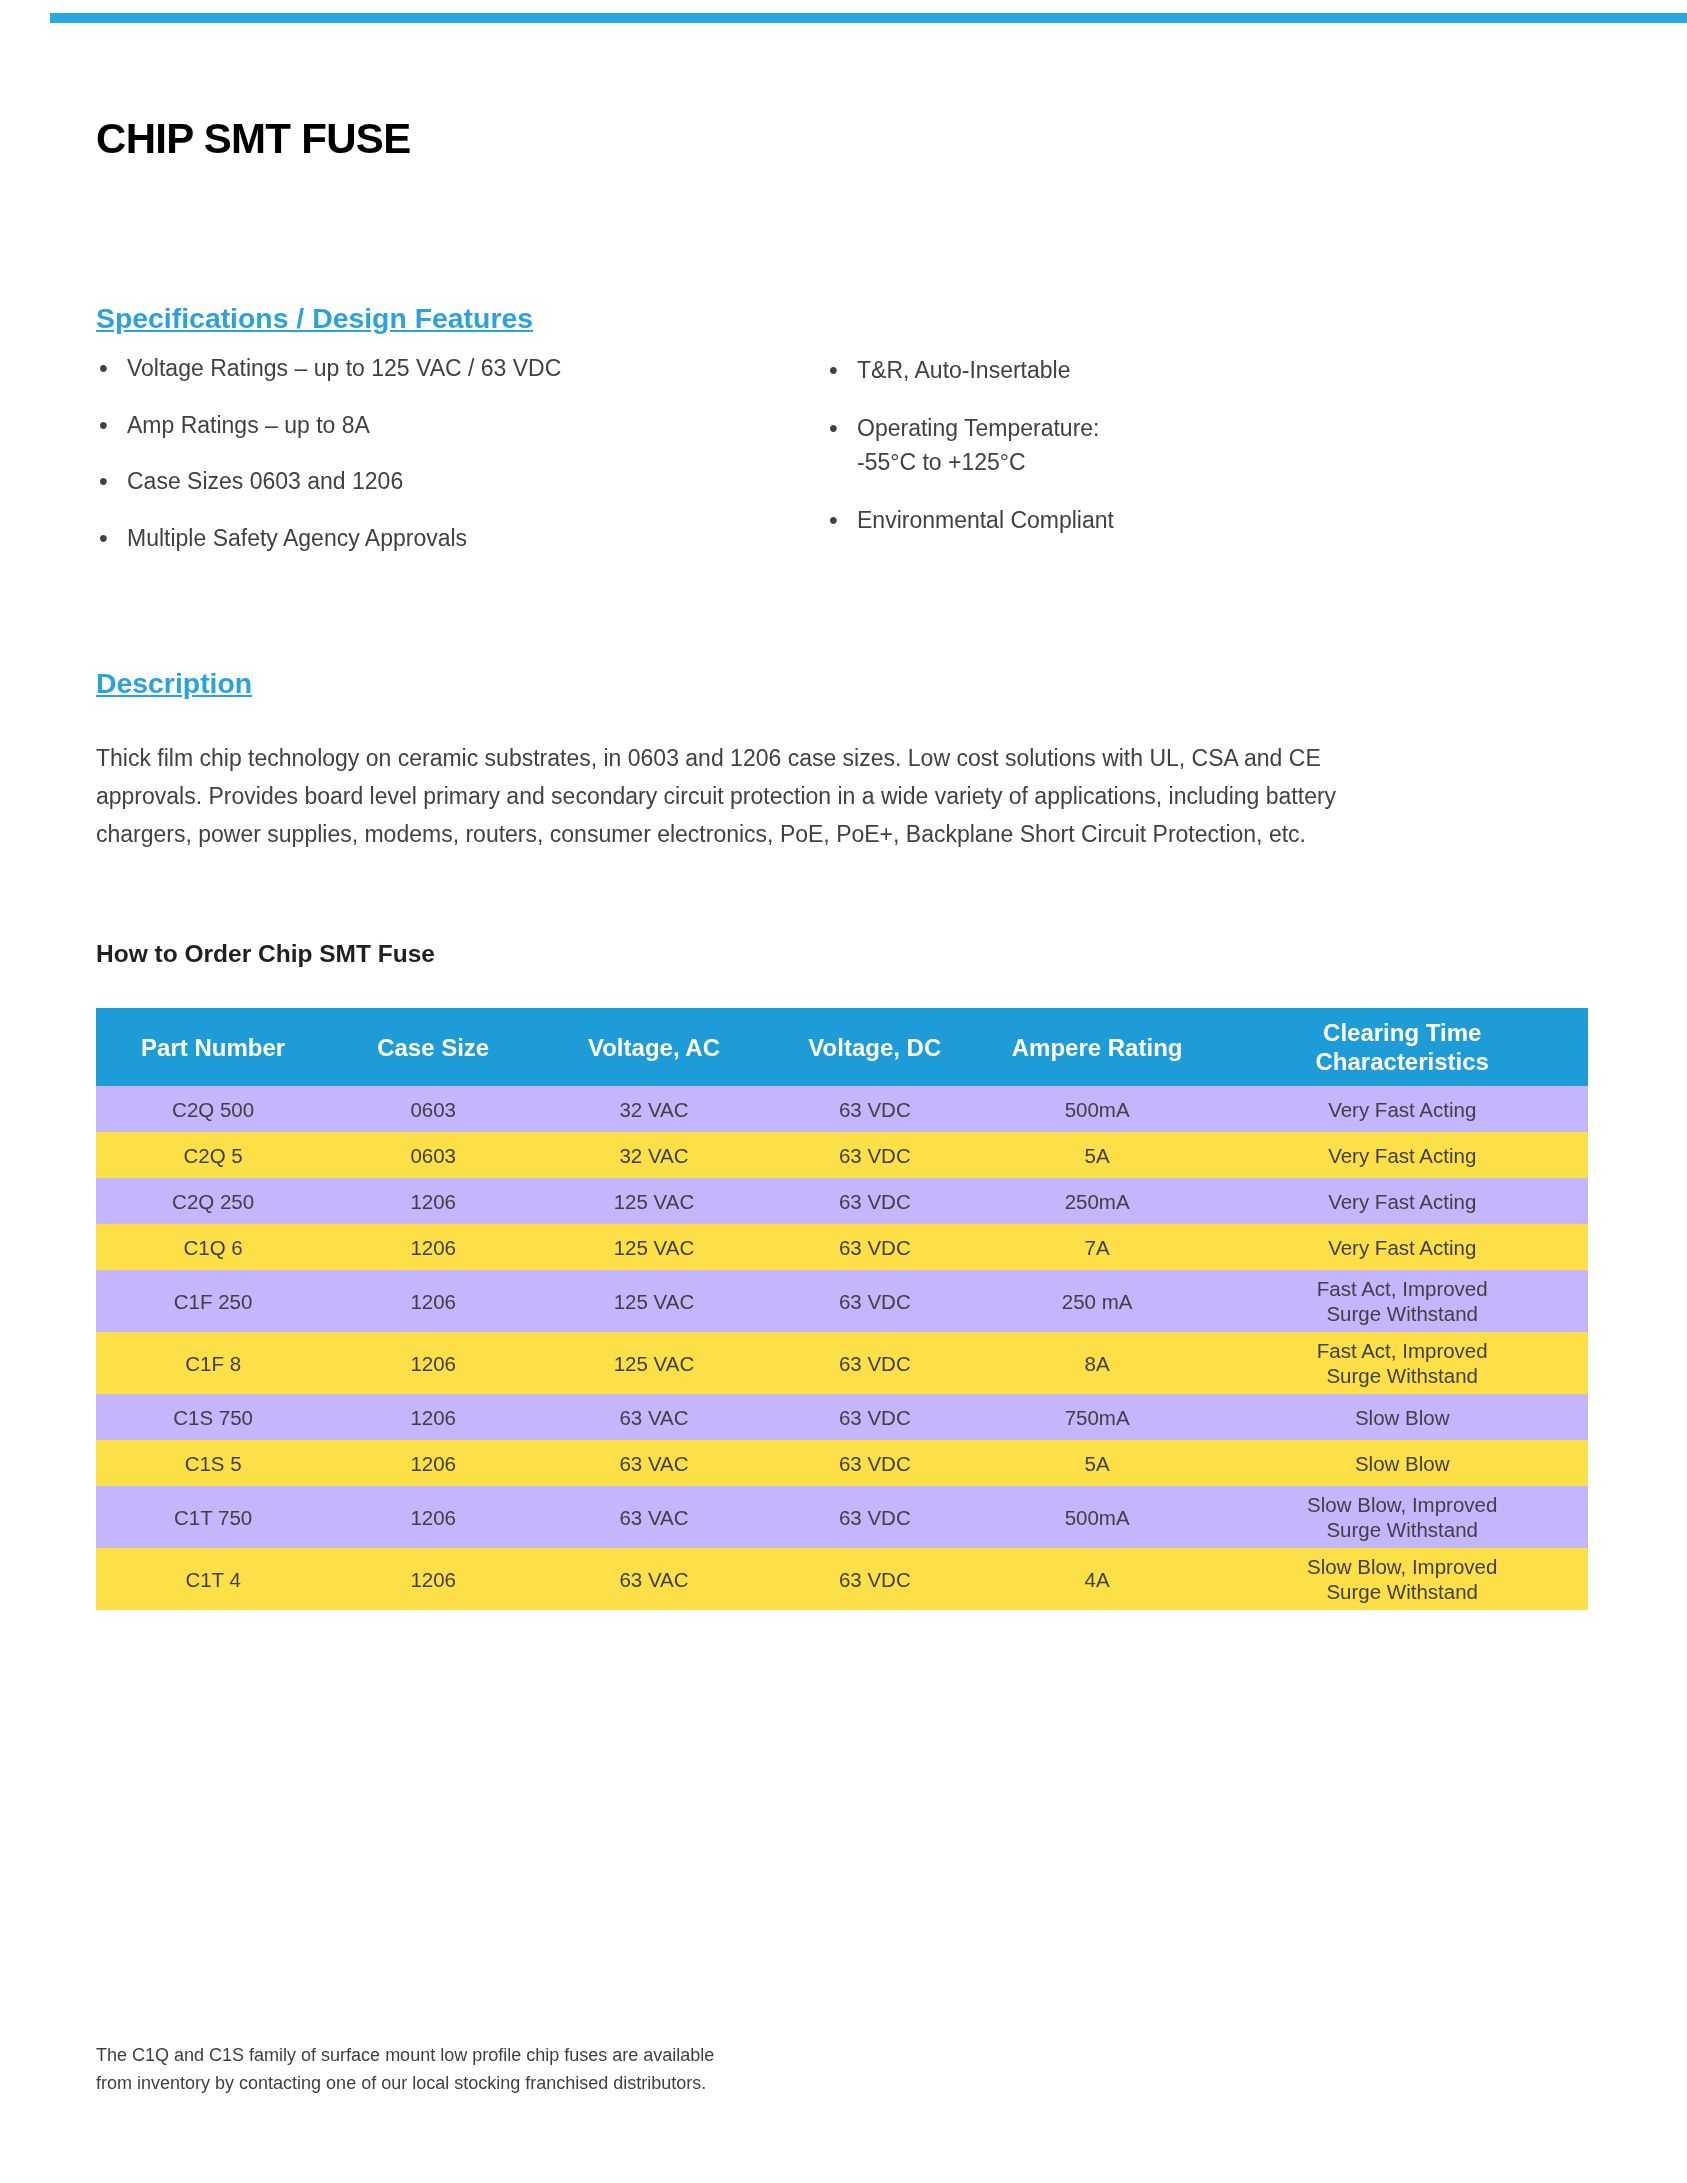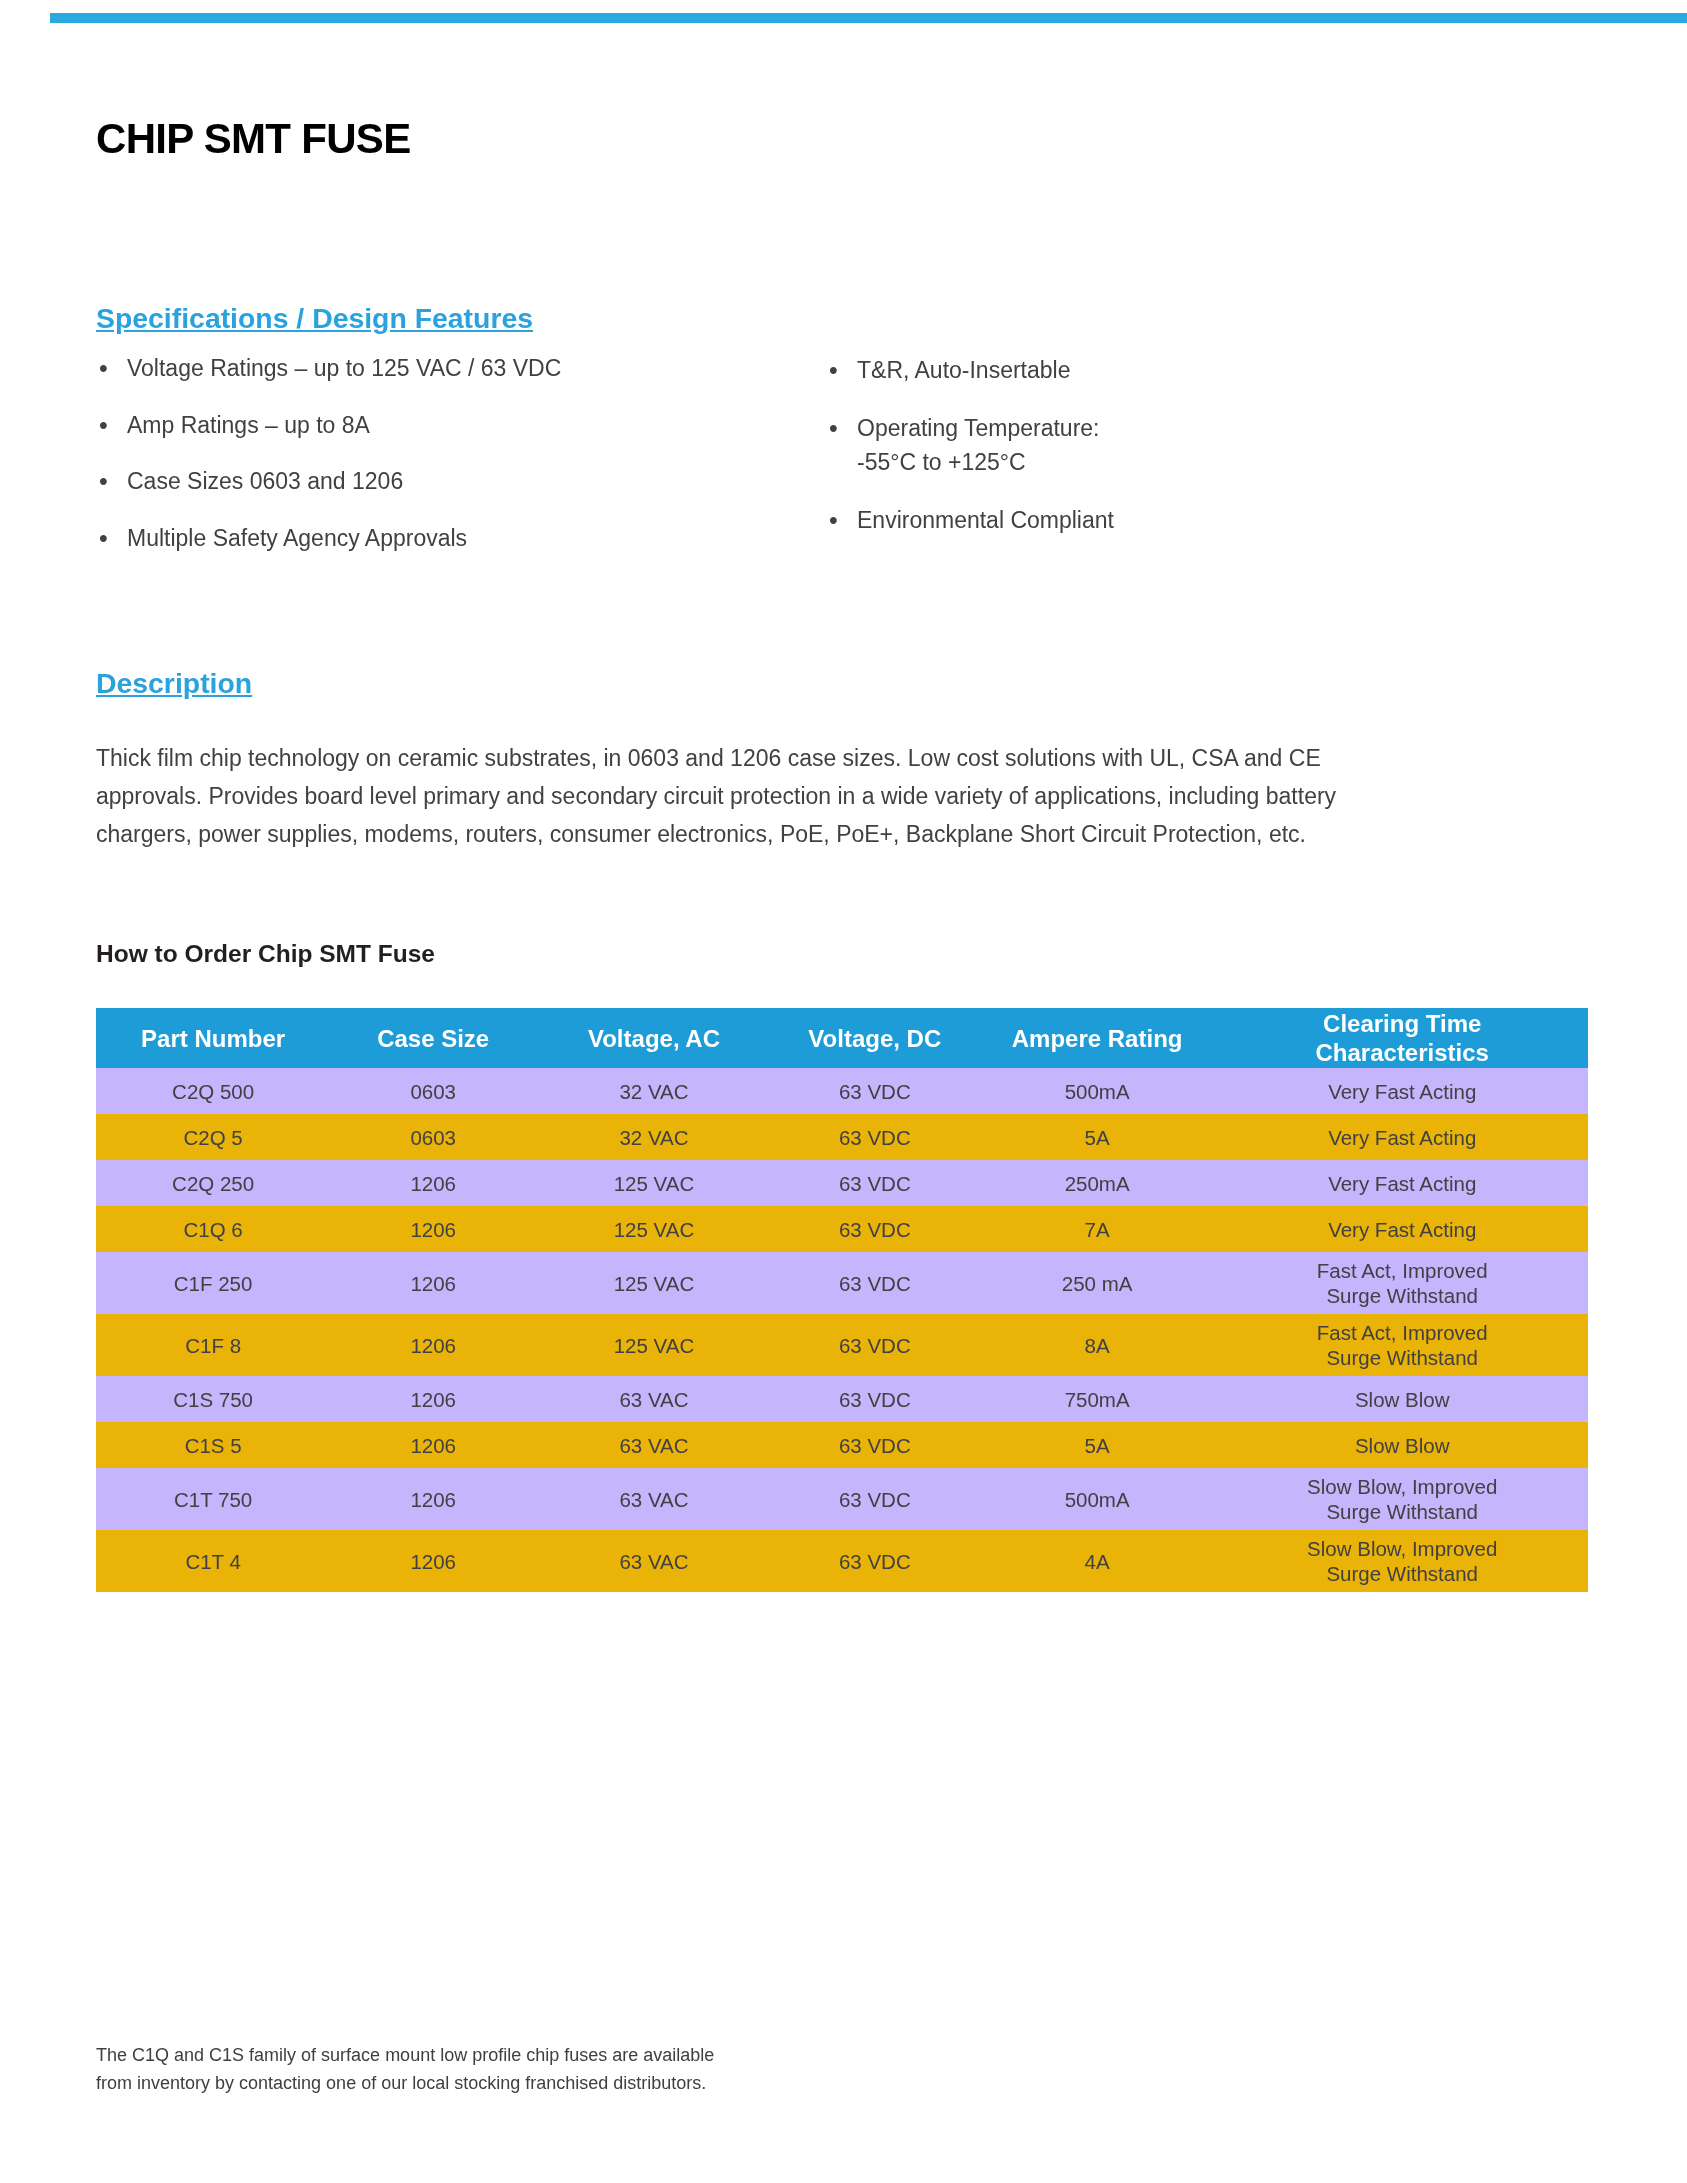--- a/index.html
+++ b/index.html
@@ -37,31 +37,31 @@
 
   .table-heading{
     position:absolute;left:96px;top:920px;font-size:24.5px;font-weight:700;color:#231F20;margin-top:20px;
   }
 
   .order-table{
     position:absolute;left:96px;top:1008px;width:1492px;
   }
   .thead{
     display:grid;grid-template-columns:15.7% 13.8% 15.8% 13.8% 16% 24.9%;
-    background:#1E9CD8;height:60px;
+    background:#1E9CD8;height:78px;
   }
   .thead .th{
     display:flex;align-items:center;justify-content:center;text-align:center;
     color:#ffffff;font-weight:700;font-size:24px;line-height:29px;white-space:pre-line;
   }
   .trow{
     display:grid;grid-template-columns:15.7% 13.8% 15.8% 13.8% 16% 24.9%;
     min-height:46px;background:#c4b5fd;
   }
-  .trow.alt{background:#eab308;}
+  .trow.alt{background:#fde047;}
   .trow.tall{min-height:62px;}
   .trow .td{
     display:flex;align-items:center;justify-content:center;text-align:center;
     font-size:20.5px;line-height:25px;color:#414042;white-space:pre-line;padding:2.6px 0;
   }
 
   .footer-note{
     position:absolute;left:96px;top:2023px;font-size:18px;line-height:28.4px;
     color:#3F3F41;white-space:pre-line;
   }

